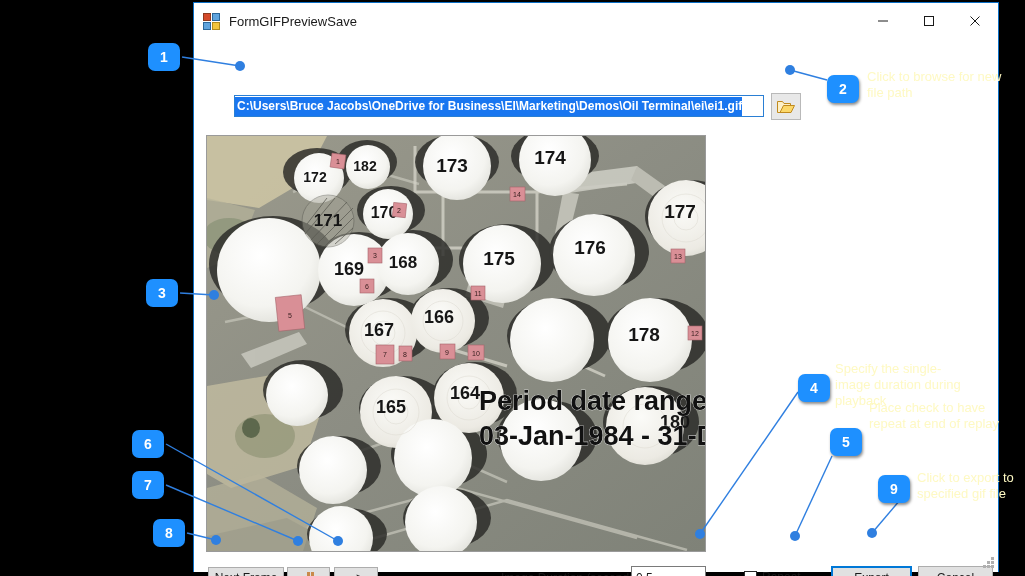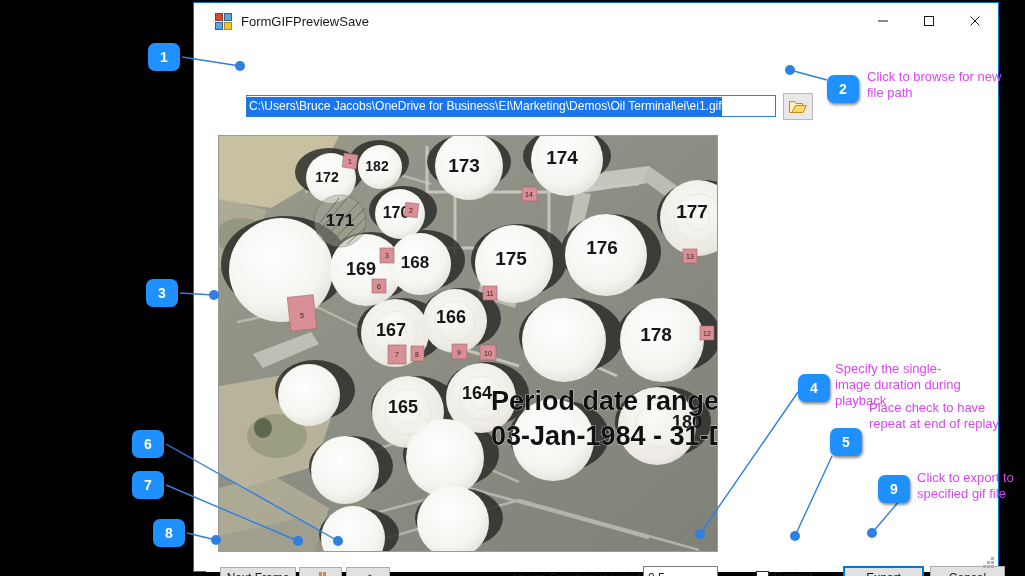--- a/index.html
+++ b/index.html
@@ -22,21 +22,20 @@
   
   .window {
     position: absolute;
     left: 193px;
     top: 2px;
     width: 806px;
     height: 570px;
     background: #ffffff;
     border: 1px solid #0b6fc6;
     box-sizing: border-box;
-    padding-left: 12px;
   }
 
   .titlebar {
     position: relative;
     height: 36px;
     background: #ffffff;
     display: flex;
     align-items: center;
   }
 
@@ -104,20 +103,21 @@
     align-items: center;
     overflow: hidden;
   }
   .path-text {
     font-size: 12px;
     color: #ffffff;
     background: #1976f0;
     white-space: nowrap;
     padding: 1px 0 2px 2px;
     line-height: 16px;
+    font-weight: bold;
   }
 
   
   .browse-btn {
     position: absolute;
     left: 577px;
     top: 54px;
     width: 30px;
     height: 27px;
     background: #e8e8e8;
@@ -250,21 +250,21 @@
     display: flex;
     align-items: center;
     justify-content: center;
     box-shadow: 1px 2px 3px rgba(0,0,0,0.45);
     z-index: 40;
     font-family: "Liberation Sans", sans-serif;
   }
 
   .note {
     position: absolute;
-    color: #d946ef;
+    color: #fef9c3;
     font-size: 13px;
     line-height: 16px;
     z-index: 40;
     font-family: "Liberation Sans", sans-serif;
   }
 
   .anno-svg {
     position: absolute;
     left: 0; top: 0;
     width: 1025px; height: 576px;

